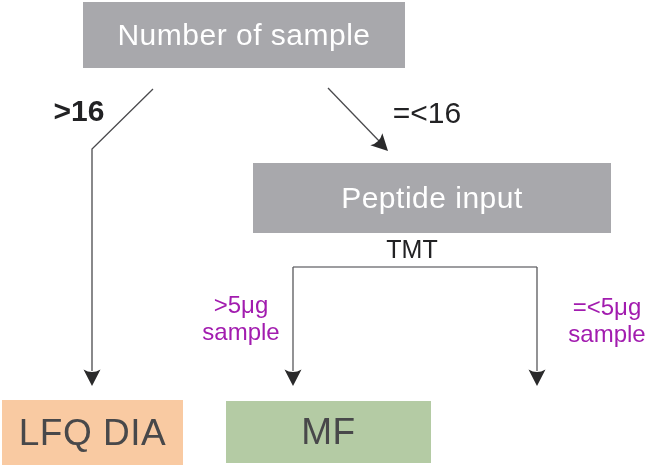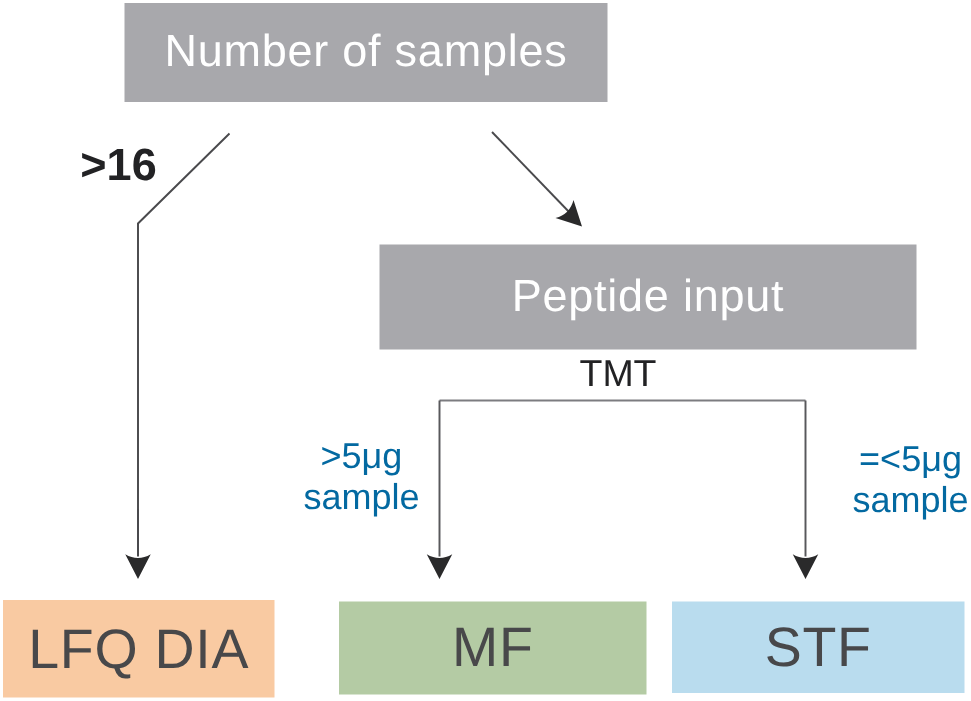--- a/index.html
+++ b/index.html
@@ -33,21 +33,21 @@
   .box-mf  { background: #b4cba4; }
   .box-stf { background: #b9dcee; }
   .edge-label {
     color: #222224;
     font-size: 30px;
     text-align: center;
     line-height: 1.0;
     white-space: nowrap;
   }
   .edge-label-small {
-    color: #0369a1;
+    color: #a21caf;
     font-size: 24px;
     text-align: center;
     line-height: 27px;
     white-space: nowrap;
   }
   svg.connectors { position: absolute; left: 0; top: 0; }
 </style>
 </head>
 <body>
 
@@ -62,29 +62,30 @@
     <path d="M388 151 L379.5 134.5 Q388 139.5 396.5 134.5 Z" transform="rotate(-45 388 151)" fill="#2a2a2b"></path>
 
     <path d="M293 267 L537 267" fill="none" stroke="#7c7c80" stroke-width="1.3"></path>
     <line x1="293" y1="267" x2="293" y2="371" stroke="#58585b" stroke-width="1.3"></line>
     <path d="M293 386 L284.5 369.5 Q293 374.5 301.5 369.5 Z" fill="#2a2a2b"></path>
     <line x1="537" y1="267" x2="537" y2="371" stroke="#58585b" stroke-width="1.3"></line>
     <path d="M537 386 L528.5 369.5 Q537 374.5 545.5 369.5 Z" fill="#2a2a2b"></path>
   </svg>
 
   <div class="abs node node-gray" style="left:83px; top:2px; width:322px; height:66px;">
-    <span>Number of samples</span>
+    <span>Number of sample</span>
   </div>
 
   <div class="abs node node-gray" style="left:253px; top:163px; width:358px; height:70px;">
     <span>Peptide input</span>
   </div>
 
   <div class="abs edge-label" style="left:39px; top:96px; width:80px;font-weight:bold;">&gt;16</div>
 
+  <div class="abs edge-label" style="left:387px; top:98px; width:80px;">=&lt;16</div>
 
   <div class="abs edge-label" style="left:372px; top:237px; width:80px; font-size:25px;">TMT</div>
 
   <div class="abs edge-label-small" style="left:201px; top:291px; width:80px;">
     <div>&gt;5μg</div>
     <div>sample</div>
   </div>
 
   <div class="abs edge-label-small" style="left:567px; top:293px; width:80px;">
     <div>=&lt;5μg</div>
@@ -92,17 +93,14 @@
   </div>
 
   <div class="abs node node-outcome box-mf" style="left:226px; top:401px; width:205px; height:62px;">
     <span>MF</span>
   </div>
 
   <div class="abs node node-outcome box-lfq" style="left:2px; top:400px; width:181px; height:65px;">
     <span>LFQ DIA</span>
   </div>
 
-  <div class="abs node node-outcome box-stf" style="left:448px; top:401px; width:195px; height:61px;">
-    <span>STF</span>
-  </div>
 
 </div>
 
 </body></html>

